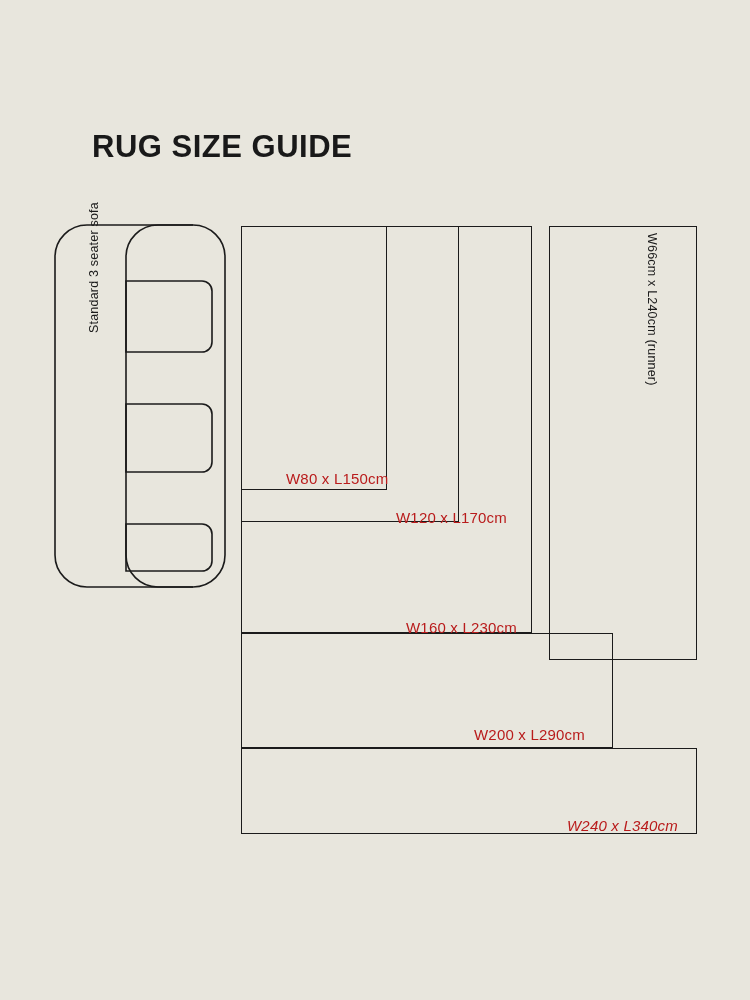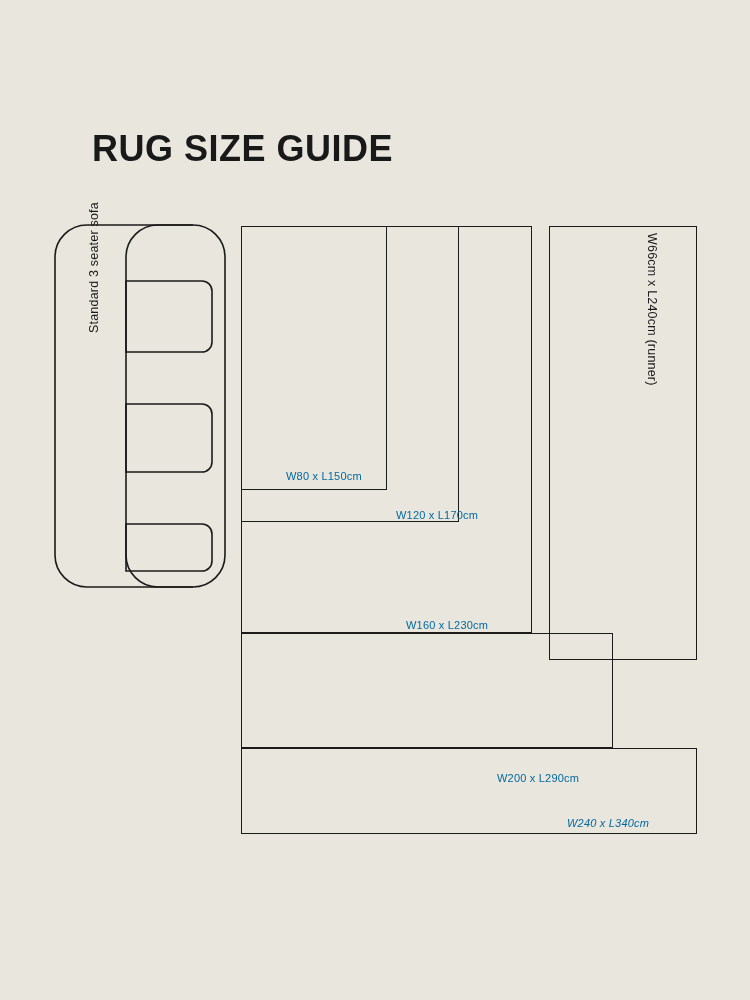--- a/index.html
+++ b/index.html
@@ -14,21 +14,21 @@
     color: #1b1b1b;
     overflow: hidden;
     position: relative;
   }
 
   
   .title {
     position: absolute;
     left: 92px;
     top: 131px;
-    font-size: 36px;
+    font-size: 31px;
     font-weight: bold;
     letter-spacing: 0.5px;
     line-height: 1;
     color: #191919;
   }
 
   
   .canvas {
     position: absolute;
     left: 0;
@@ -41,24 +41,24 @@
   .rug {
     position: absolute;
     border: 1.6px solid #1b1b1b;
     box-sizing: border-box;
     background: transparent;
   }
 
   
   .rug-label {
     position: absolute;
-    font-size: 11px;
+    font-size: 15px;
     letter-spacing: 0.2px;
     white-space: nowrap;
-    color: #0369a1;
+    color: #b91c1c;
     line-height: 1;
   }
 
   .rug-label-vertical {
     position: absolute;
     font-size: 12.5px;
     letter-spacing: 0.2px;
     white-space: nowrap;
     color: #1b1b1b;
     line-height: 1;
@@ -115,21 +115,21 @@
   </div>
   <div class="sofa-label">Standard 3 seater sofa</div>
 
   <div class="rug" style="left:549px; top:226px; width:148px; height:434px;"></div>
   <div class="rug-label-vertical" style="left:658px; top:233px;">W66cm x L240cm (runner)</div>
 
   <div class="rug" style="left:241px; top:748px; width:456px; height:86px;"></div>
   <div class="rug-label" style="left:567px; top:818px;font-style:italic;">W240 x L340cm</div>
 
   <div class="rug" style="left:241px; top:633px; width:372px; height:115px;"></div>
-  <div class="rug-label" style="left:497px; top:727px;margin-top:46px;">W200 x L290cm</div>
+  <div class="rug-label" style="left:474px; top:727px;">W200 x L290cm</div>
 
   <div class="rug" style="left:241px; top:226px; width:291px; height:407px;"></div>
   <div class="rug-label" style="left:406px; top:620px;">W160 x L230cm</div>
 
   <div class="rug" style="left:241px; top:226px; width:218px; height:296px;"></div>
   <div class="rug-label" style="left:352px; top:510px;margin-left:44px;">W120 x L170cm</div>
 
   <div class="rug" style="left:241px; top:226px; width:146px; height:264px;"></div>
   <div class="rug-label" style="left:286px; top:471px;">W80 x L150cm</div>
 

